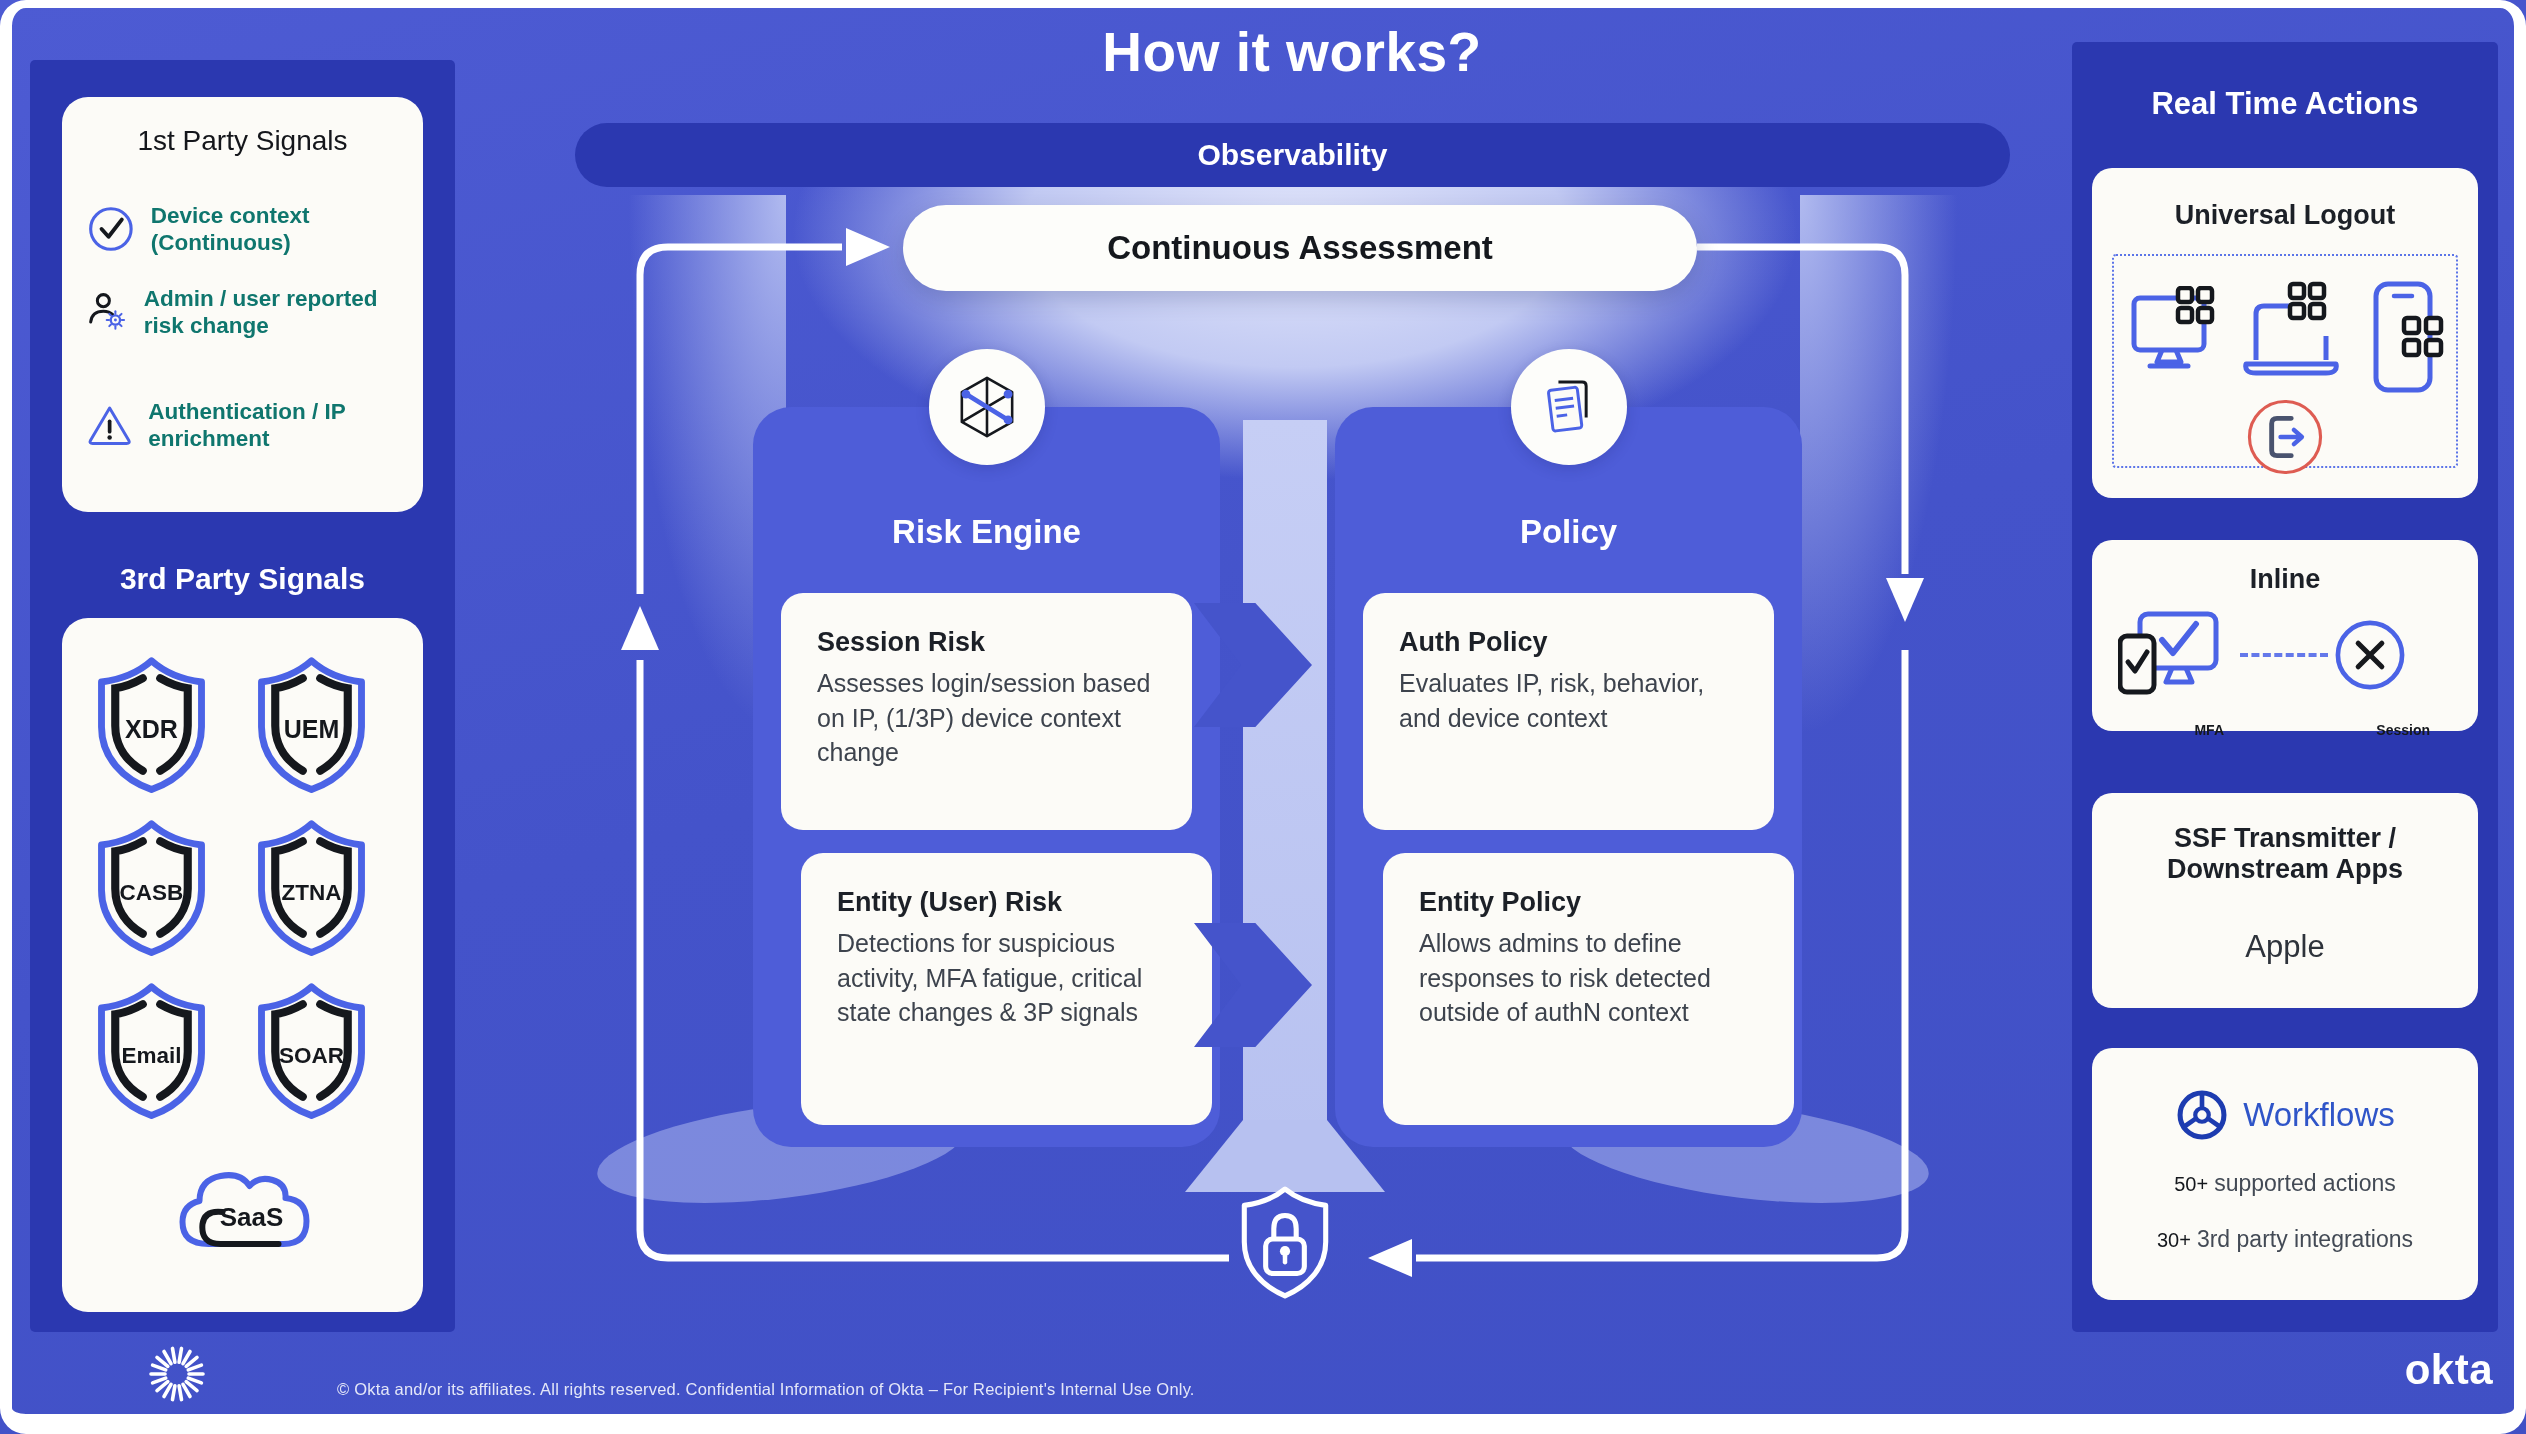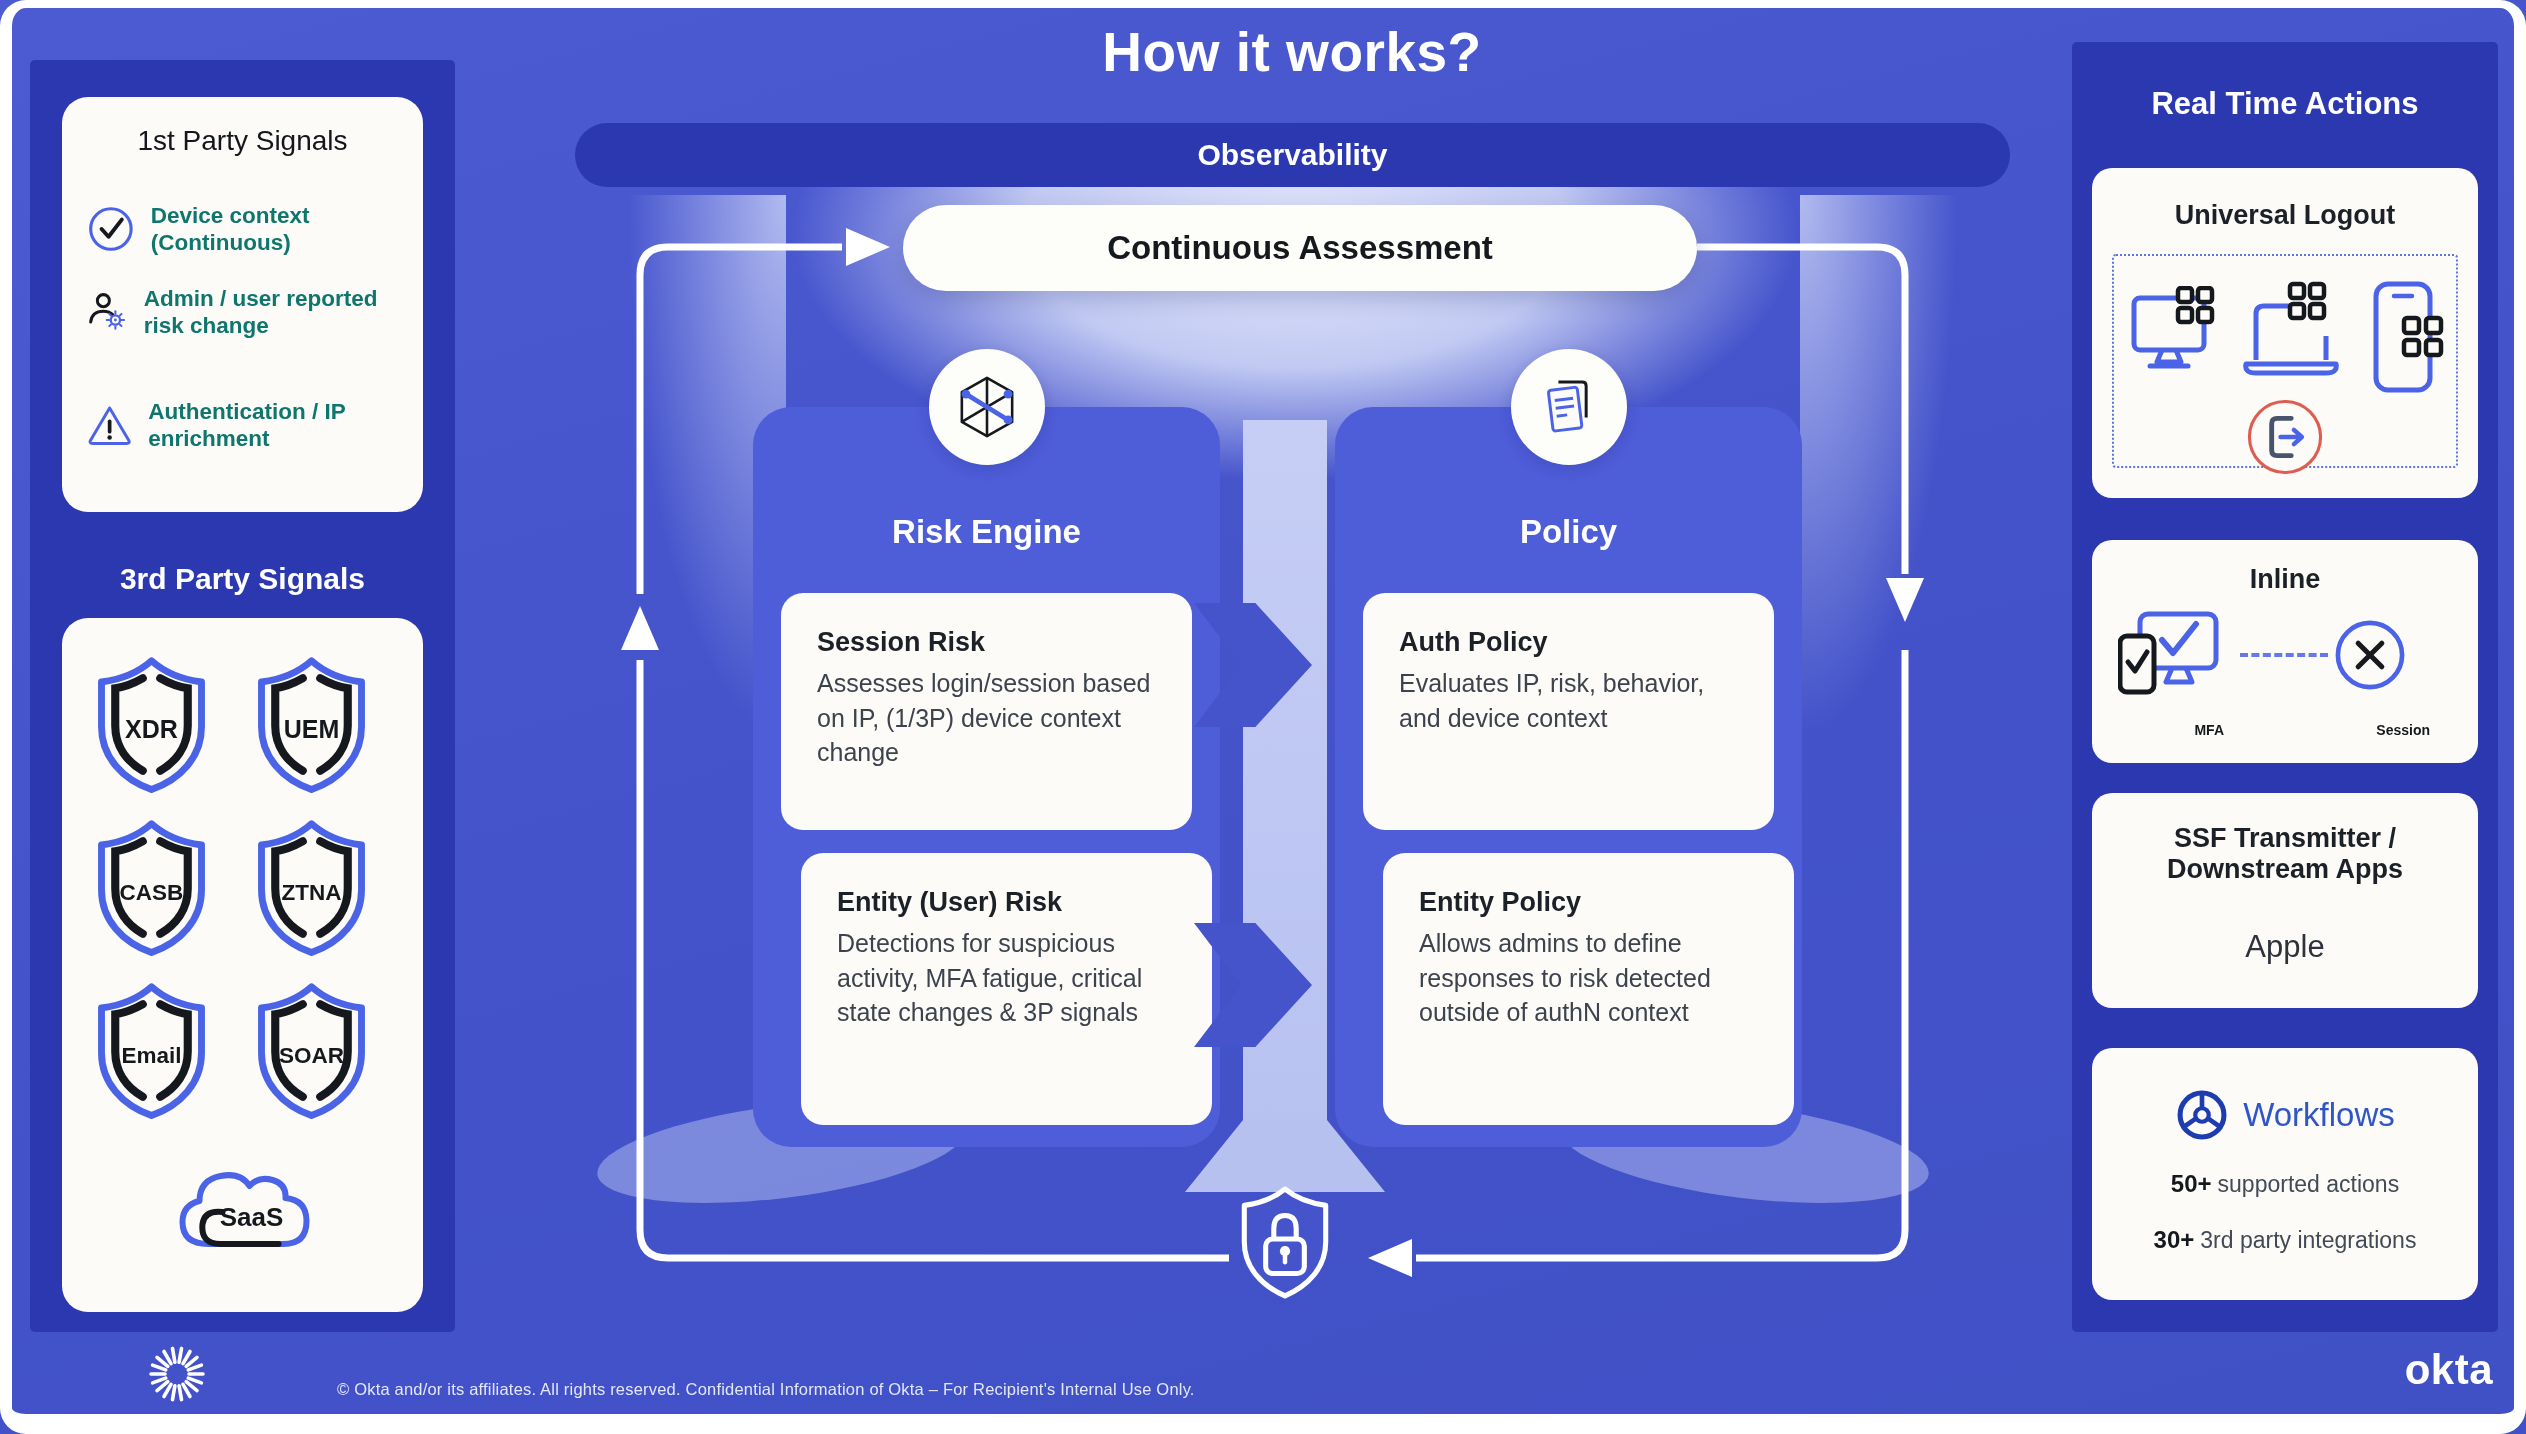--- a/index.html
+++ b/index.html
@@ -56,21 +56,21 @@
 
   .rp-card{left:20px;width:386px;background:#fcfbf7;border-radius:20px;}
   .rp-card-title{left:0;width:100%;text-align:center;font-size:27px;font-weight:700;color:#1c2027;}
   .ul-dashbox{left:20px;top:86px;width:346px;height:214px;border:2.5px dotted #5b74e8;border-radius:4px;box-sizing:border-box;}
   .small-lbl{font-size:14px;font-weight:700;color:#15181d;text-align:right;margin-top:20px;}
   .dashline{border-top:4px dashed #6478ea;height:0;}
   .ssf-app{left:0;width:100%;text-align:center;font-size:31px;color:#2e333b;}
   .wf-head{left:0;width:100%;display:flex;align-items:center;justify-content:center;gap:14px;}
   .wf-title{font-size:33px;font-weight:500;color:#2f55c8;}
   .wf-stat{left:0;width:100%;text-align:center;font-size:23px;color:#434a55;}
-  .wf-stat b{font-size:24px;color:#15181d;font-weight:700;margin-right:6px;}
+  .wf-stat b{font-size:20px;color:#15181d;font-weight:400;margin-right:6px;}
 
   
   .copyright{left:337px;top:1366px;font-size:16.5px;color:#e4e7f8;letter-spacing:.2px;margin-top:14px;}
   .okta-logo{left:2373px;top:1346px;width:120px;text-align:right;font-size:42px;font-weight:700;color:#fff;letter-spacing:.5px;}
 </style>
 </head>
 <body>
 
 <div class="page">
   <div class="canvas">
@@ -301,21 +301,21 @@
         </svg>
 
         <svg class="c" style="left:153px;top:229px" width="80" height="80" viewBox="0 0 90 90">
           <circle cx="45" cy="45" r="40" fill="#fcfbf7" stroke="#de5c52" stroke-width="3.5"></circle>
           <path d="M52 24 L36 24 Q30 24 30 30 L30 60 Q30 66 36 66 L52 66" fill="none" stroke="#49536e" stroke-width="5.5" stroke-linecap="round"></path>
           <line x1="40" y1="45" x2="62" y2="45" stroke="#4b63e6" stroke-width="5" stroke-linecap="round"></line>
           <path d="M55 37 L64 45 L55 53" fill="none" stroke="#4b63e6" stroke-width="5" stroke-linecap="round" stroke-linejoin="round"></path>
         </svg>
       </div>
 
-      <div class="c rp-card" style="top:498px;height:223px">
+      <div class="c rp-card" style="top:498px;height:191px">
         <div class="c rp-card-title" style="top:24px">Inline</div>
 
         <svg class="c" style="left:26px;top:70px" width="106" height="90" viewBox="0 0 106 90">
           <rect x="22" y="4" width="76" height="54" rx="8" fill="none" stroke="#4b63e6" stroke-width="5"></rect>
           <path d="M44 30 L55 43 L78 14" fill="none" stroke="#4b63e6" stroke-width="6" stroke-linecap="round" stroke-linejoin="round"></path>
           <path d="M54 58 L48 72 L74 72 L68 58" fill="none" stroke="#4b63e6" stroke-width="5" stroke-linejoin="round"></path>
           <rect x="2" y="26" width="34" height="56" rx="7" fill="#fcfbf7" stroke="#15181d" stroke-width="5"></rect>
           <path d="M10 52 L17 61 L29 42" fill="none" stroke="#15181d" stroke-width="5" stroke-linecap="round" stroke-linejoin="round"></path>
         </svg>
         <div class="c dashline" style="left:148px;top:113px;width:88px"></div>

